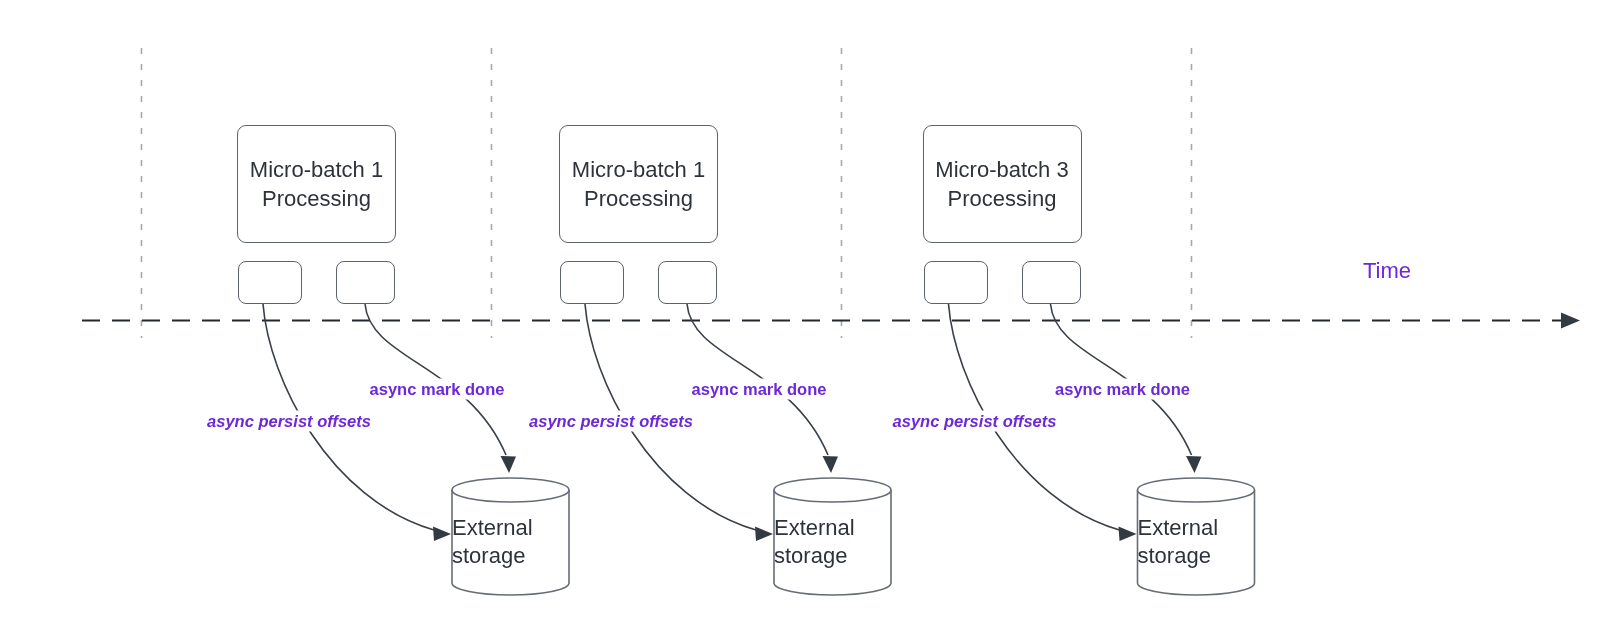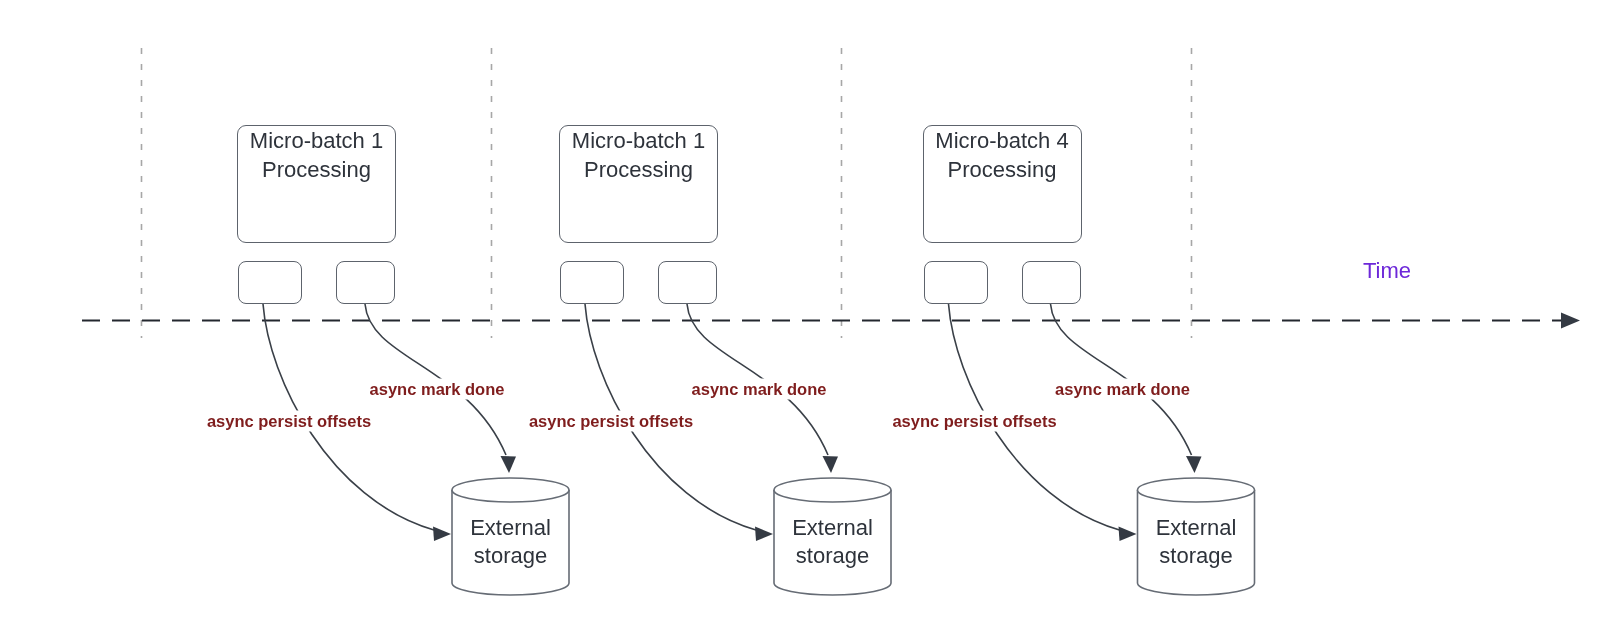--- a/index.html
+++ b/index.html
@@ -12,50 +12,50 @@
   }
   .canvas svg { position:absolute; left:0; top:0; }
 
   .section { position:absolute; top:0; left:0; width:0; height:0; }
 
   .big-box {
     position:absolute; left:237px; top:125px;
     width:157px; height:116px;
     border:1.6px solid #5d636c; border-radius:9px;
     background:#ffffff;
-    display:flex; justify-content:center;
+    display:flex; align-items:center; justify-content:center;
   }
   .big-box-text {
     text-align:center;
     font-size:22px; line-height:29px; color:#2e333b;
   }
 
   .small-box {
     position:absolute; top:261px;
     height:43px;
     border:1.6px solid #5d636c; border-radius:8px;
     background:#ffffff;
     box-sizing:border-box;
   }
   .pos-a { left:238px; width:64px; }
   .pos-b { left:336px; width:59px; }
 
   .arrow-label {
     position:absolute;
     transform:translate(-50%,-50%);
     white-space:nowrap;
-    font-size:16.5px; font-weight:bold; color:#7f1d1d;
+    font-size:16.5px; font-weight:bold; color:#6d28d9;
     background:#ffffff; padding:1px 3px;
   }
-  .persist-label { left:289px; top:421px; }
+  .persist-label { left:289px; top:421px;font-style:italic; }
   .mark-label   { left:437px; top:389px; }
 
   .storage-text {
     position:absolute; left:452px; top:514px; width:117px;
-    text-align:center;
+    text-align:left;
     font-size:22px; line-height:28px; color:#2e333b;
   }
 
   .time-label {
     position:absolute; left:1387px; top:271px;
     transform:translate(-50%,-50%);
     font-size:22px; color:#6d28d9;
     white-space:nowrap;
   }
 
@@ -126,21 +126,21 @@
     <div class="arrow-label mark-label">async mark done</div>
     <div class="storage-text">
       <div>External</div>
       <div>storage</div>
     </div>
   </div>
 
   <div class="section" style="left: 685.5px;">
     <div class="big-box">
       <div class="big-box-text">
-        <div>Micro-batch 4</div>
+        <div>Micro-batch 3</div>
         <div>Processing</div>
       </div>
     </div>
     <div class="small-box pos-a"></div>
     <div class="small-box pos-b"></div>
     <div class="arrow-label persist-label">async persist offsets</div>
     <div class="arrow-label mark-label">async mark done</div>
     <div class="storage-text">
       <div>External</div>
       <div>storage</div>

